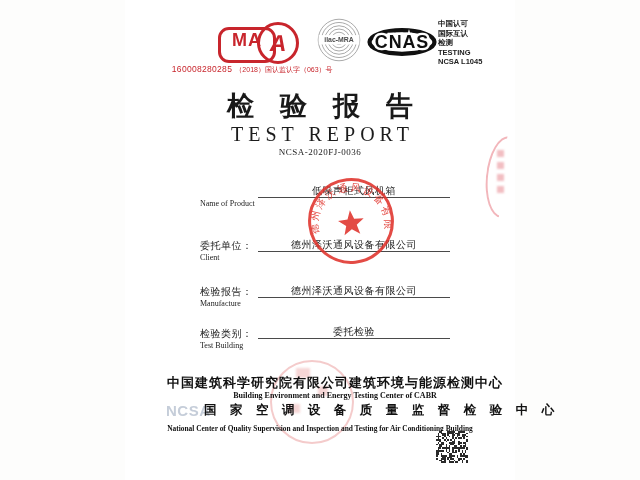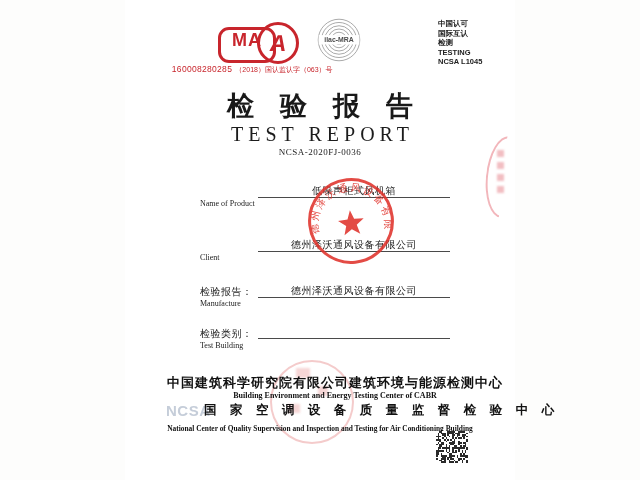--- a/index.html
+++ b/index.html
@@ -83,48 +83,56 @@
         <circle cx="27" cy="27" r="17.5"></circle>
           <circle cx="27" cy="27" r="13.5"></circle>
         <circle cx="27" cy="27" r="9.5"></circle>
           <circle cx="27" cy="27" r="5.5"></circle>
       </g>
       <rect x="2" y="21" width="50" height="11.5" fill="#ffffff"></rect>
       <text x="27" y="30" text-anchor="middle" font-size="8.5" font-weight="bold" fill="#4c4c4c" font-family="Liberation Sans, sans-serif">ilac-MRA</text>
     </svg>
   </div>
 
+  <div class="abs cnas">
+    <svg width="72" height="32" viewBox="0 0 74 34">
+      <ellipse cx="37" cy="17" rx="34.5" ry="12.5" fill="none" stroke="#101010" stroke-width="4.5"></ellipse>
+      <text x="37" y="23.5" text-anchor="middle" font-size="19" font-weight="900" fill="#101010" stroke="#ffffff" stroke-width="5" paint-order="stroke" letter-spacing="1" font-family="Liberation Sans, sans-serif">CNAS</text>
+    </svg>
+  </div>
 
   <div class="abs accred">
     <div>中国认可</div>
     <div>国际互认</div>
     <div>检测</div>
     <div>TESTING</div>
     <div>NCSA L1045</div>
   </div>
 
   <div class="abs title-en">TEST REPORT</div>
   <div class="abs title-zh">检验报告</div>
   <div class="abs report-no">NCSA-2020FJ-0036</div>
 
   <div class="abs lbl-en" style="top:199px">Name of Product</div>
   <div class="abs fval" style="top:184px">低噪声柜式风机箱</div>
   <div class="abs fline" style="top:197px"></div>
 
+  <div class="abs lbl-zh" style="top:239px">委托单位：</div>
   <div class="abs lbl-en" style="top:253px">Client</div>
   <div class="abs fval" style="top:238px">德州泽沃通风设备有限公司</div>
   <div class="abs fline" style="top:251px"></div>
 
   <div class="abs lbl-zh" style="top:285px">检验报告：</div>
   <div class="abs lbl-en" style="top:299px">Manufacture</div>
   <div class="abs fval" style="top:284px">德州泽沃通风设备有限公司</div>
   <div class="abs fline" style="top:297px"></div>
 
   <div class="abs lbl-zh" style="top:327px">检验类别：</div>
   <div class="abs lbl-en" style="top:341px">Test Building</div>
+  <div class="abs fval" style="top:325px">委托检验</div>
   <div class="abs fline" style="top:338px"></div>
 
   <div class="abs stamp-main">
     <svg width="90" height="90" viewBox="0 0 100 100">
       <circle cx="50" cy="50" r="46" fill="none" stroke="#e0332c" stroke-width="3.4"></circle>
       <defs>
         <path id="sealArc" d="M 13,60 A 37.5 37.5 0 1 1 87,60" fill="none"></path>
       </defs>
       <text font-size="11" fill="#e0332c" font-family="Liberation Sans, sans-serif">
         <textPath href="#sealArc" startOffset="0" textLength="160">德州泽沃通风设备有限公司</textPath>

